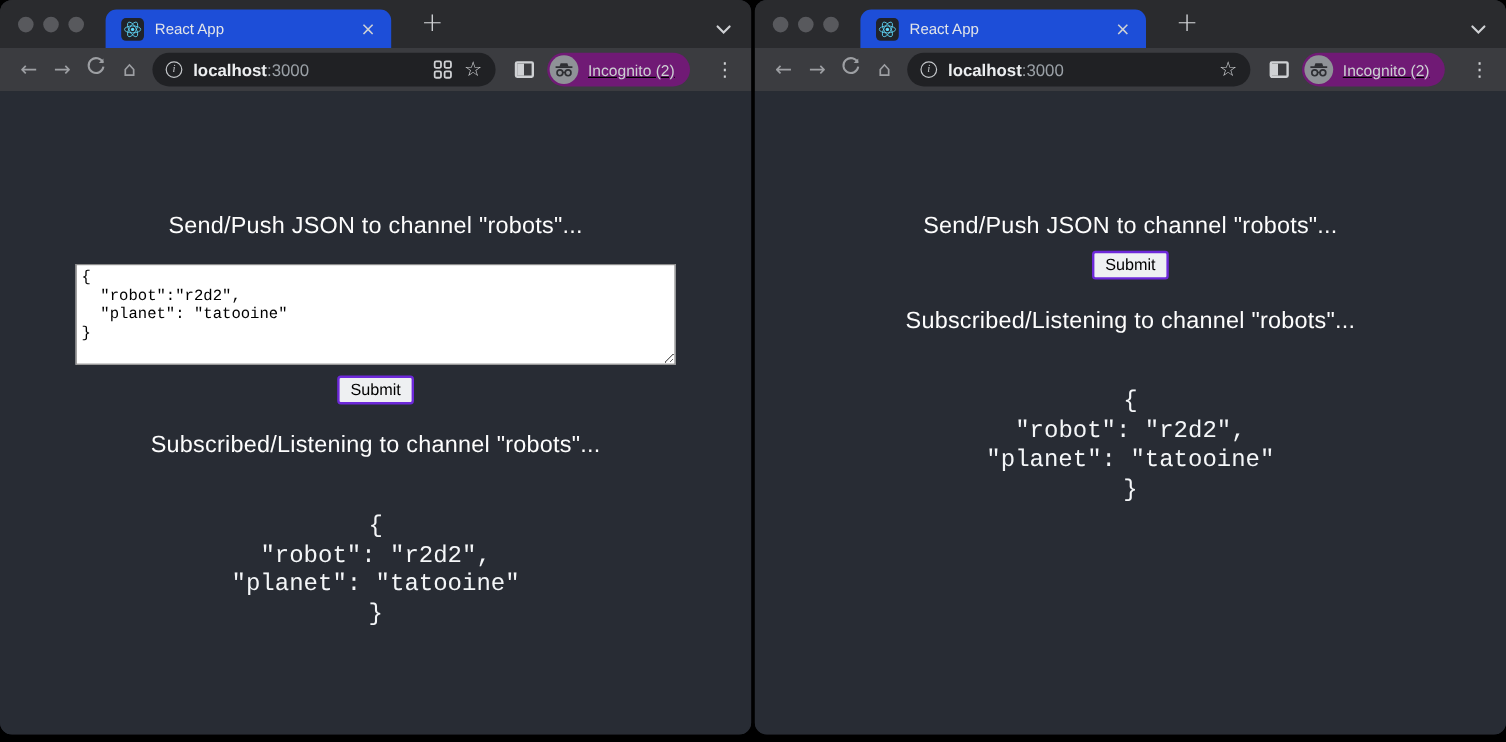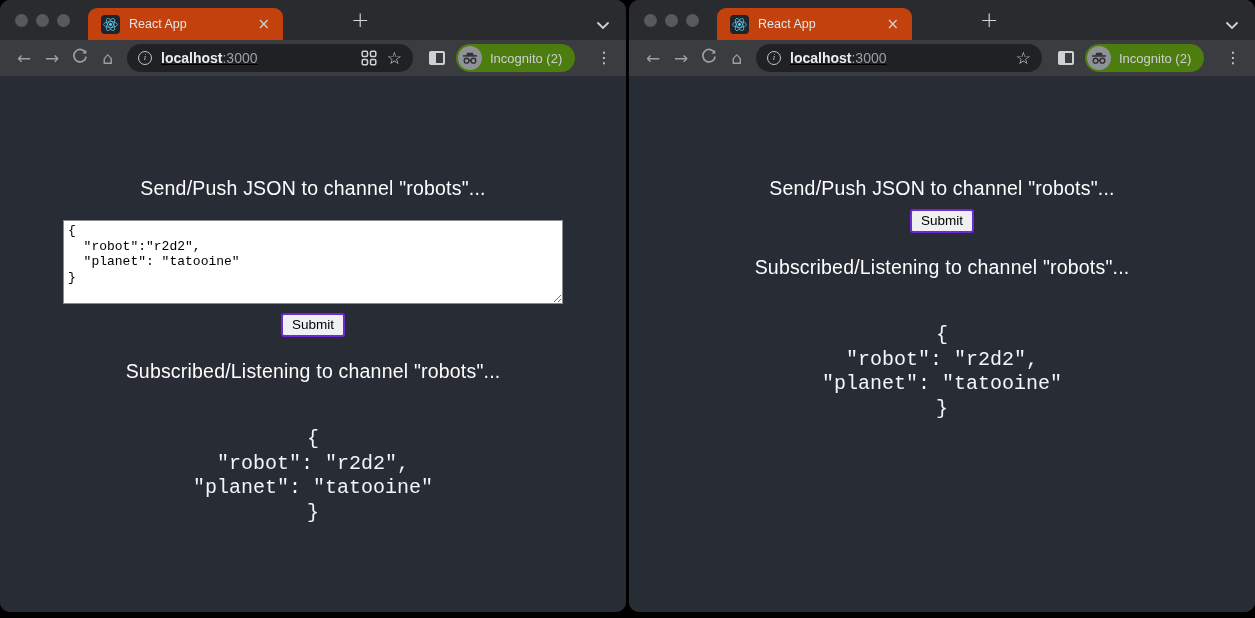--- a/index.html
+++ b/index.html
@@ -19,22 +19,22 @@
     flex:none;
   }
   
   .tabstrip {
     height:40px; background:#2a2b2e; position:relative;
     display:flex; align-items:center; flex:none;
   }
   .traffic { display:flex; gap:8px; padding-left:15px; align-items:center; }
   .traffic span { width:13px; height:13px; border-radius:50%; background:#58595d; display:block; }
   .tab {
-    position:absolute; left:88px; top:8px; width:195px; height:32px;
-    background:#c2410c; border-radius:9px 9px 0 0;
+    position:absolute; left:88px; top:8px; width:238px; height:32px;
+    background:#1d4ed8; border-radius:9px 9px 0 0;
     display:flex; align-items:center; padding:0 10px 0 13px;
   }
   .favicon {
     width:19px; height:19px; border-radius:4px; background:#20232a;
     display:flex; align-items:center; justify-content:center; flex:none;
   }
   .tab-title { margin-left:9px; font-size:12.5px; color:#e3e5e8; white-space:nowrap; }
   .tab-close {
     margin-left:auto; color:#cfd1d4; font-size:15px; line-height:15px;
     font-family:"DejaVu Sans", sans-serif; padding:0 3px; cursor:default;
@@ -55,33 +55,33 @@
   }
   .url-pill {
     margin-left:5px; width:286px; height:28px; border-radius:14px; background:#202124;
     display:flex; align-items:center; padding:0 11px; flex:none;
   }
   .info-icon {
     width:14px; height:14px; border:1.4px solid #c3c6c9; border-radius:50%;
     color:#c3c6c9; font-size:9px; line-height:11px; text-align:center;
     font-family:"Liberation Serif", serif; font-style:italic; flex:none;
   }
-  .url-text { margin-left:9px; font-size:14px; white-space:nowrap;text-decoration:underline; }
+  .url-text { margin-left:9px; font-size:14px; white-space:nowrap; }
   .url-host { color:#eceef0; font-weight:700; }
   .url-port { color:#9aa0a6; font-weight:400; }
   .pill-spacer { flex:1; }
   .pill-icon { margin-left:10px; flex:none; display:flex; align-items:center; }
   .star-icon { color:#d2d4d7; font-size:17px; font-family:"DejaVu Sans", sans-serif; line-height:17px; }
   .side-panel-icon {
     margin-left:16px; width:16px; height:14px; border:2px solid #cfd1d4; border-radius:2px;
     background:linear-gradient(to right, #cfd1d4 0 45%, transparent 45%); flex:none;
   }
   .incognito-pill {
-    margin-left:11px; height:28px; border-radius:14px; background:#4d7c0f;
-    display:flex; align-items:center; padding:2px 13px 2px 2px; flex:none;
+    margin-left:11px; height:28px; border-radius:14px; background:#701a75;
+    display:flex; align-items:center; padding:2px 13px 2px 2px; flex:none;text-decoration:underline;
   }
   .incog-avatar {
     width:24px; height:24px; border-radius:50%; background:#8f9297;
     display:flex; align-items:center; justify-content:center; flex:none;
   }
   .incog-label { margin-left:8px; font-size:13px; color:#cdd0d3; white-space:nowrap; }
   .menu-dots {
     margin-left:auto; color:#cfd1d4; font-size:16px; line-height:16px;
     font-family:"DejaVu Sans", sans-serif; padding:0 4px;
   }

